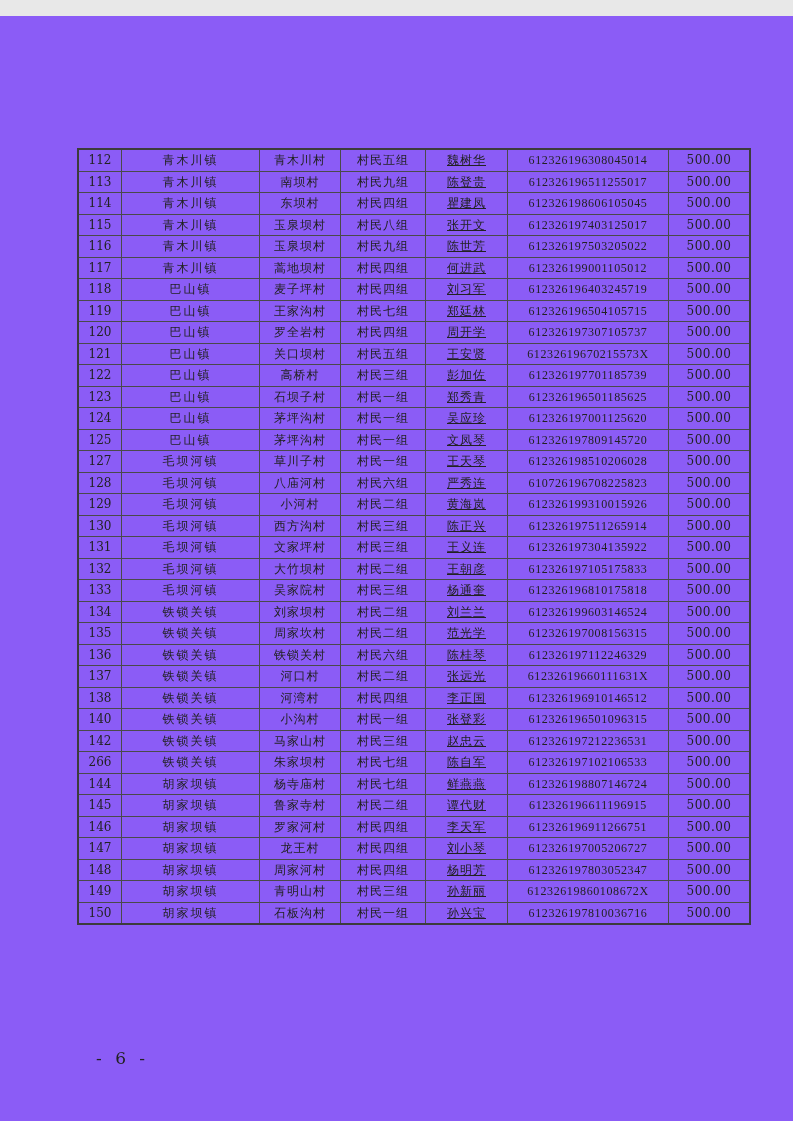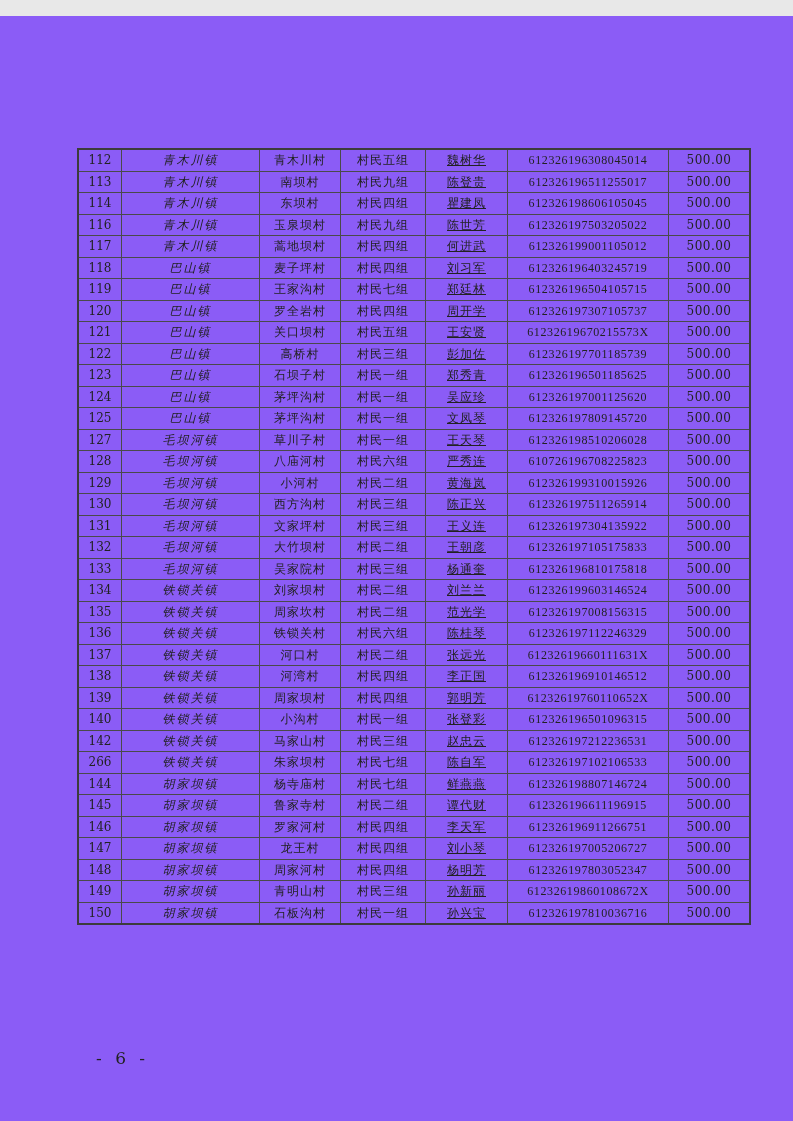--- a/index.html
+++ b/index.html
@@ -32,21 +32,21 @@
     padding: 0 2px;
     text-align: center;
     vertical-align: middle;
     font-size: 12px;
     line-height: 1;
     white-space: nowrap;
     overflow: hidden;
     color: #222;
   }
   td.col-0 { width: 38px;  font-size: 12.5px; }
-  td.col-1 { width: 133px; letter-spacing: 2px; font-style: italic; }
+  td.col-1 { width: 133px; letter-spacing: 2px; }
   td.col-2 { width: 76px;  letter-spacing: 1px; }
   td.col-3 { width: 80px;  letter-spacing: 1px; }
   td.col-4 { width: 77px;  letter-spacing: 1px; text-decoration: underline; }
   td.col-5 { width: 156px; font-size: 12.5px; letter-spacing: 0.6px; font-family: Liberation Serif, serif; }
   td.col-6 { width: 76px;  font-size: 12.5px; letter-spacing: 0.5px; }
   .footer-page-num {
     position: absolute;
     left: 96px;
     top: 1032px;
     font-size: 17px;
@@ -82,20 +82,29 @@
         <tr>
           <td class="col-0">114</td>
           <td class="col-1">青木川镇</td>
           <td class="col-2">东坝村</td>
           <td class="col-3">村民四组</td>
           <td class="col-4">瞿建凤</td>
           <td class="col-5">612326198606105045</td>
           <td class="col-6">500.00</td>
         </tr>
         <tr>
+          <td class="col-0">115</td>
+          <td class="col-1">青木川镇</td>
+          <td class="col-2">玉泉坝村</td>
+          <td class="col-3">村民八组</td>
+          <td class="col-4">张开文</td>
+          <td class="col-5">612326197403125017</td>
+          <td class="col-6">500.00</td>
+        </tr>
+        <tr>
           <td class="col-0">116</td>
           <td class="col-1">青木川镇</td>
           <td class="col-2">玉泉坝村</td>
           <td class="col-3">村民九组</td>
           <td class="col-4">陈世芳</td>
           <td class="col-5">612326197503205022</td>
           <td class="col-6">500.00</td>
         </tr>
         <tr>
           <td class="col-0">117</td>
@@ -280,29 +289,20 @@
         <tr>
           <td class="col-0">138</td>
           <td class="col-1">铁锁关镇</td>
           <td class="col-2">河湾村</td>
           <td class="col-3">村民四组</td>
           <td class="col-4">李正国</td>
           <td class="col-5">612326196910146512</td>
           <td class="col-6">500.00</td>
         </tr>
         <tr>
-          <td class="col-0">139</td>
-          <td class="col-1">铁锁关镇</td>
-          <td class="col-2">周家坝村</td>
-          <td class="col-3">村民四组</td>
-          <td class="col-4">郭明芳</td>
-          <td class="col-5">61232619760110652X</td>
-          <td class="col-6">500.00</td>
-        </tr>
-        <tr>
           <td class="col-0">140</td>
           <td class="col-1">铁锁关镇</td>
           <td class="col-2">小沟村</td>
           <td class="col-3">村民一组</td>
           <td class="col-4">张登彩</td>
           <td class="col-5">612326196501096315</td>
           <td class="col-6">500.00</td>
         </tr>
         <tr>
           <td class="col-0">142</td>

